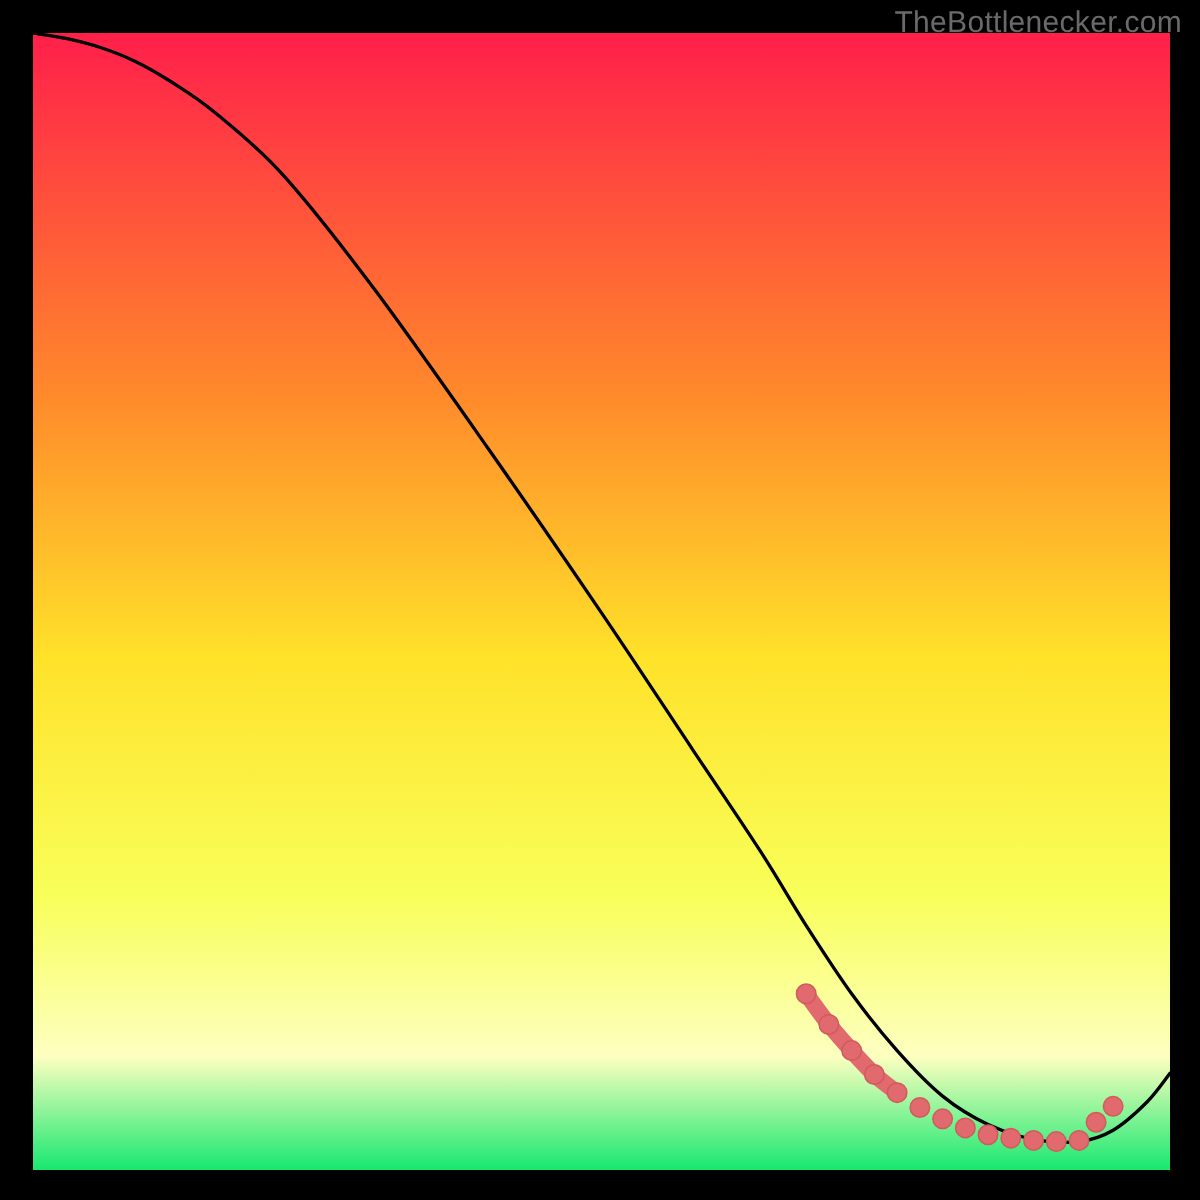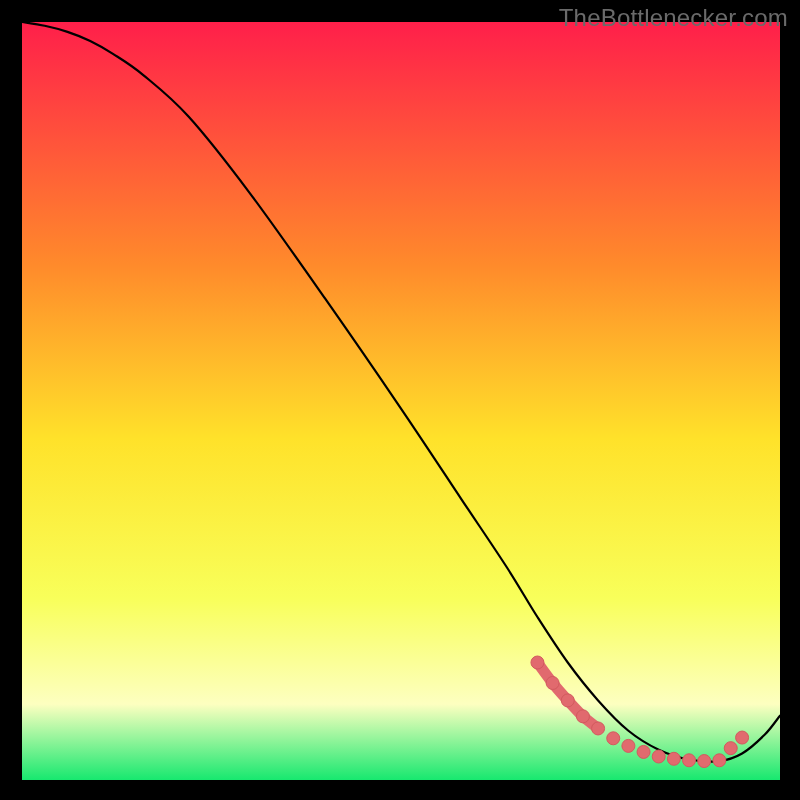--- a/index.html
+++ b/index.html
@@ -15,21 +15,21 @@
     position: relative;
     width: 800px;
     height: 800px;
     background: #000;
   }
   .watermark {
     position: absolute;
     top: 4px;
     right: 12px;
     color: #6a6a6a;
-    font-size: 24px;
+    font-size: 20px;
     letter-spacing: 0.2px;
     z-index: 5;
   }
   .plot {
     position: absolute;
     left: 22px;
     top: 22px;
     width: 758px;
     height: 758px;
   }

